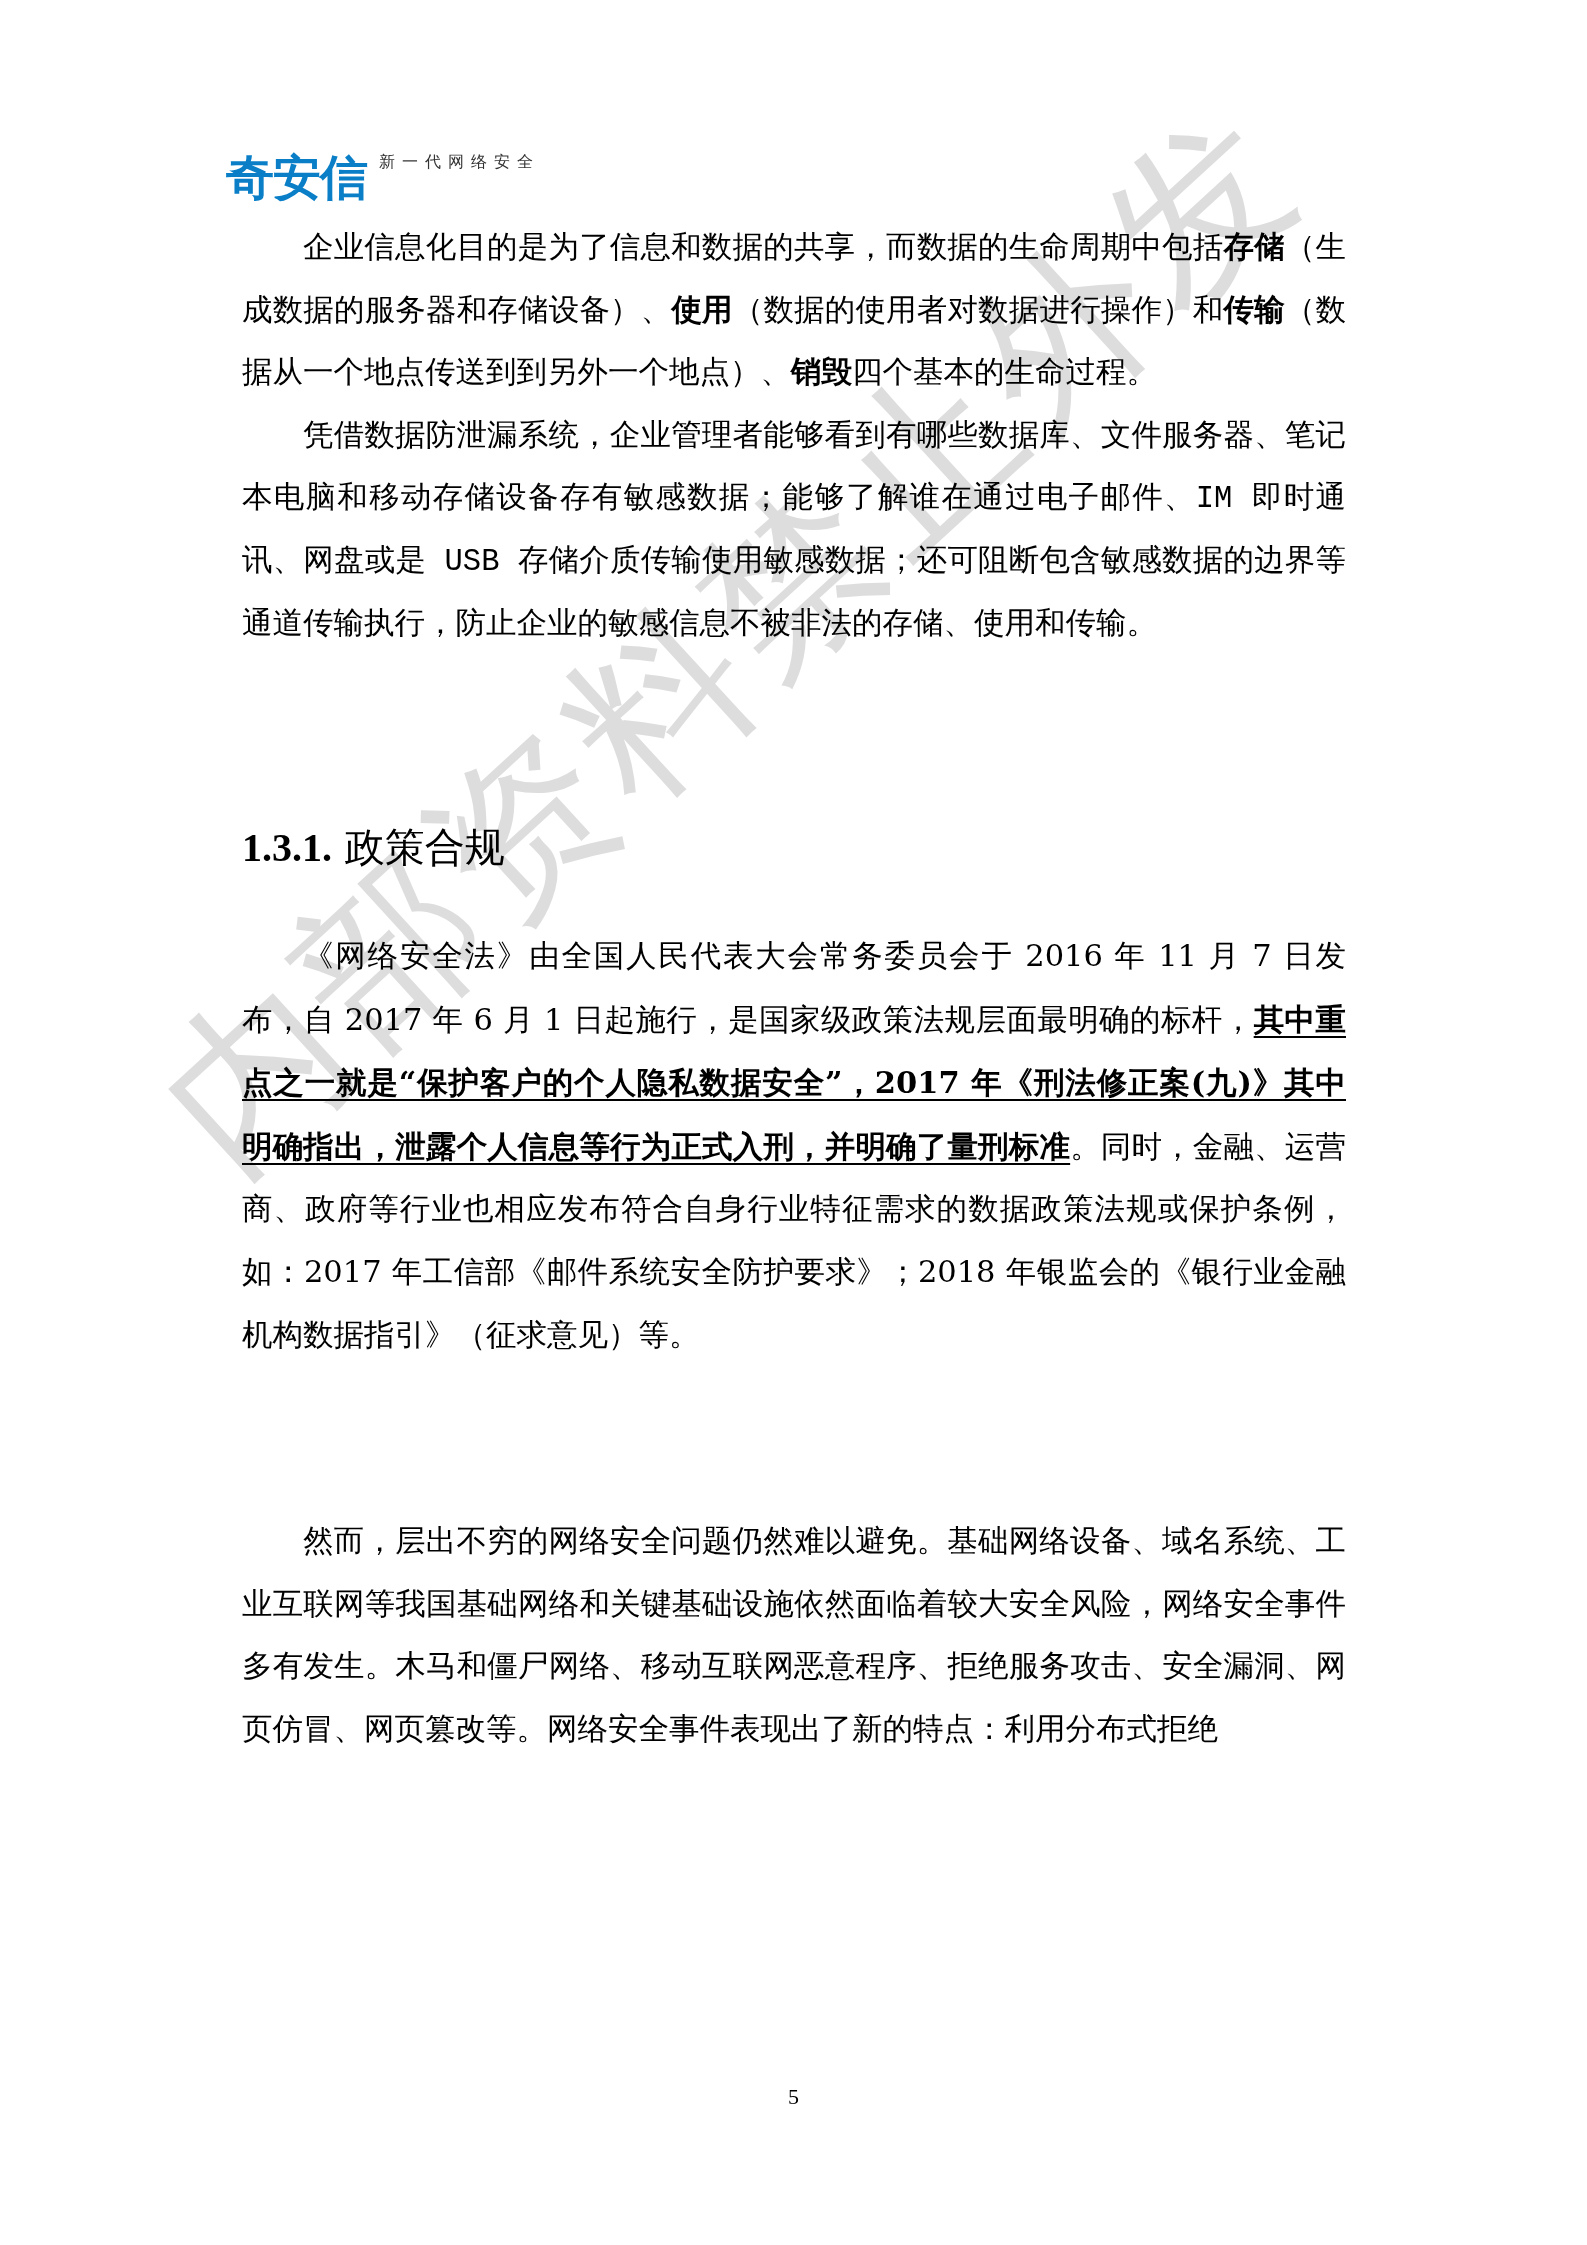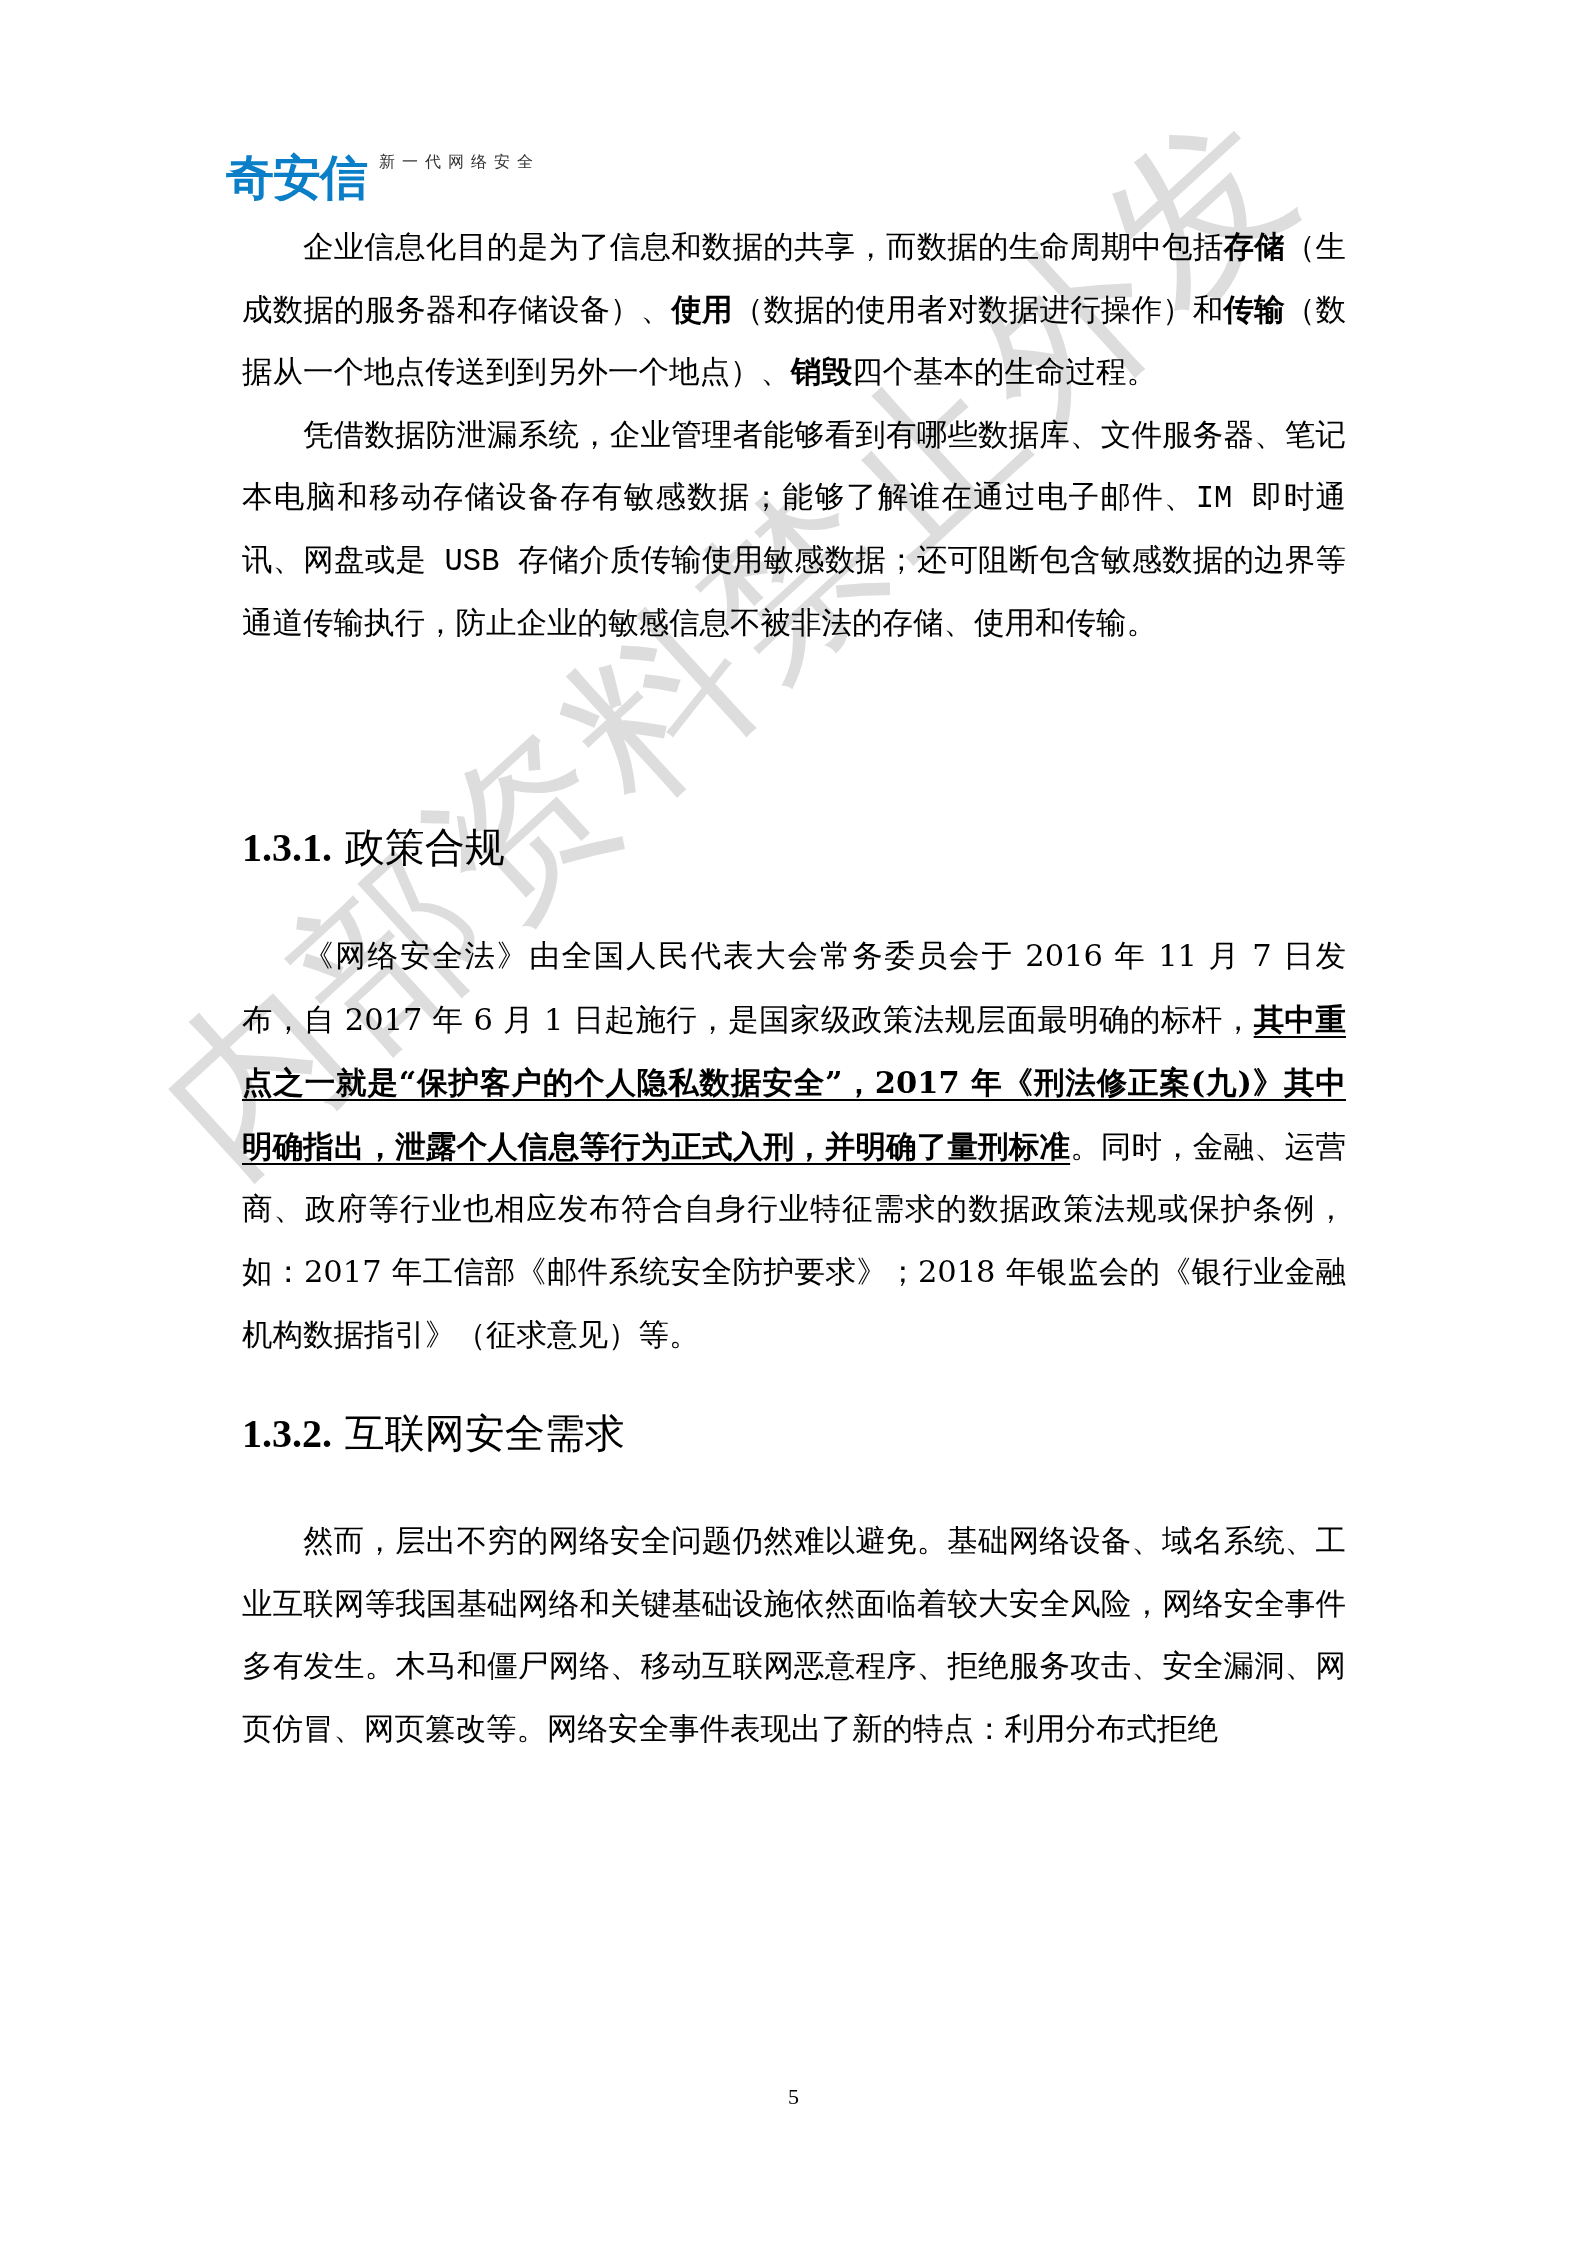--- a/index.html
+++ b/index.html
@@ -45,20 +45,19 @@
     <p class="para">凭借数据防泄漏系统，企业管理者能够看到有哪些数据库、文件服务器、笔记本电脑和移动存储设备存有敏感数据；能够了解谁在通过电子邮件、IM 即时通讯、网盘或是 USB 存储介质传输使用敏感数据；还可阻断包含敏感数据的边界等通道传输执行，防止企业的敏感信息不被非法的存储、使用和传输。</p>
   </div>
 
 
   <h2 class="h2" style="top:822px;"><span class="num">1.3.1.</span> <span>政策合规</span></h2>
 
   <div class="content" style="top:925px;">
     <p class="para"><span>《网络安全法》由全国人民代表大会常务委员会于 2016 年 11 月 7 日发布，自 2017 年 6 月 1 日起施行，是国家级政策法规层面最明确的标杆，</span><u><b>其中重点之一就是“保护客户的个人隐私数据安全”，2017 年《刑法修正案(九)》其中明确指出，泄露个人信息等行为正式入刑，并明确了量刑标准</b></u><span>。同时，金融、运营商、政府等行业也相应发布符合自身行业特征需求的数据政策法规或保护条例，如：2017 年工信部《邮件系统安全防护要求》；2018 年银监会的《银行业金融机构数据指引》（征求意见）等。</span></p>
   </div>
 
-  <h2 class="h2" style="top:1408px;"><span class="num">1.3.2.</span> <span>互联网安全需求</span></h2>
 
   <div class="content" style="top:1510px;">
     <p class="para">然而，层出不穷的网络安全问题仍然难以避免。基础网络设备、域名系统、工业互联网等我国基础网络和关键基础设施依然面临着较大安全风险，网络安全事件多有发生。木马和僵尸网络、移动互联网恶意程序、拒绝服务攻击、安全漏洞、网页仿冒、网页篡改等。网络安全事件表现出了新的特点：利用分布式拒绝</p>
   </div>
 
   <div class="pagenum">5</div>
 </div>
 
 </body></html>

